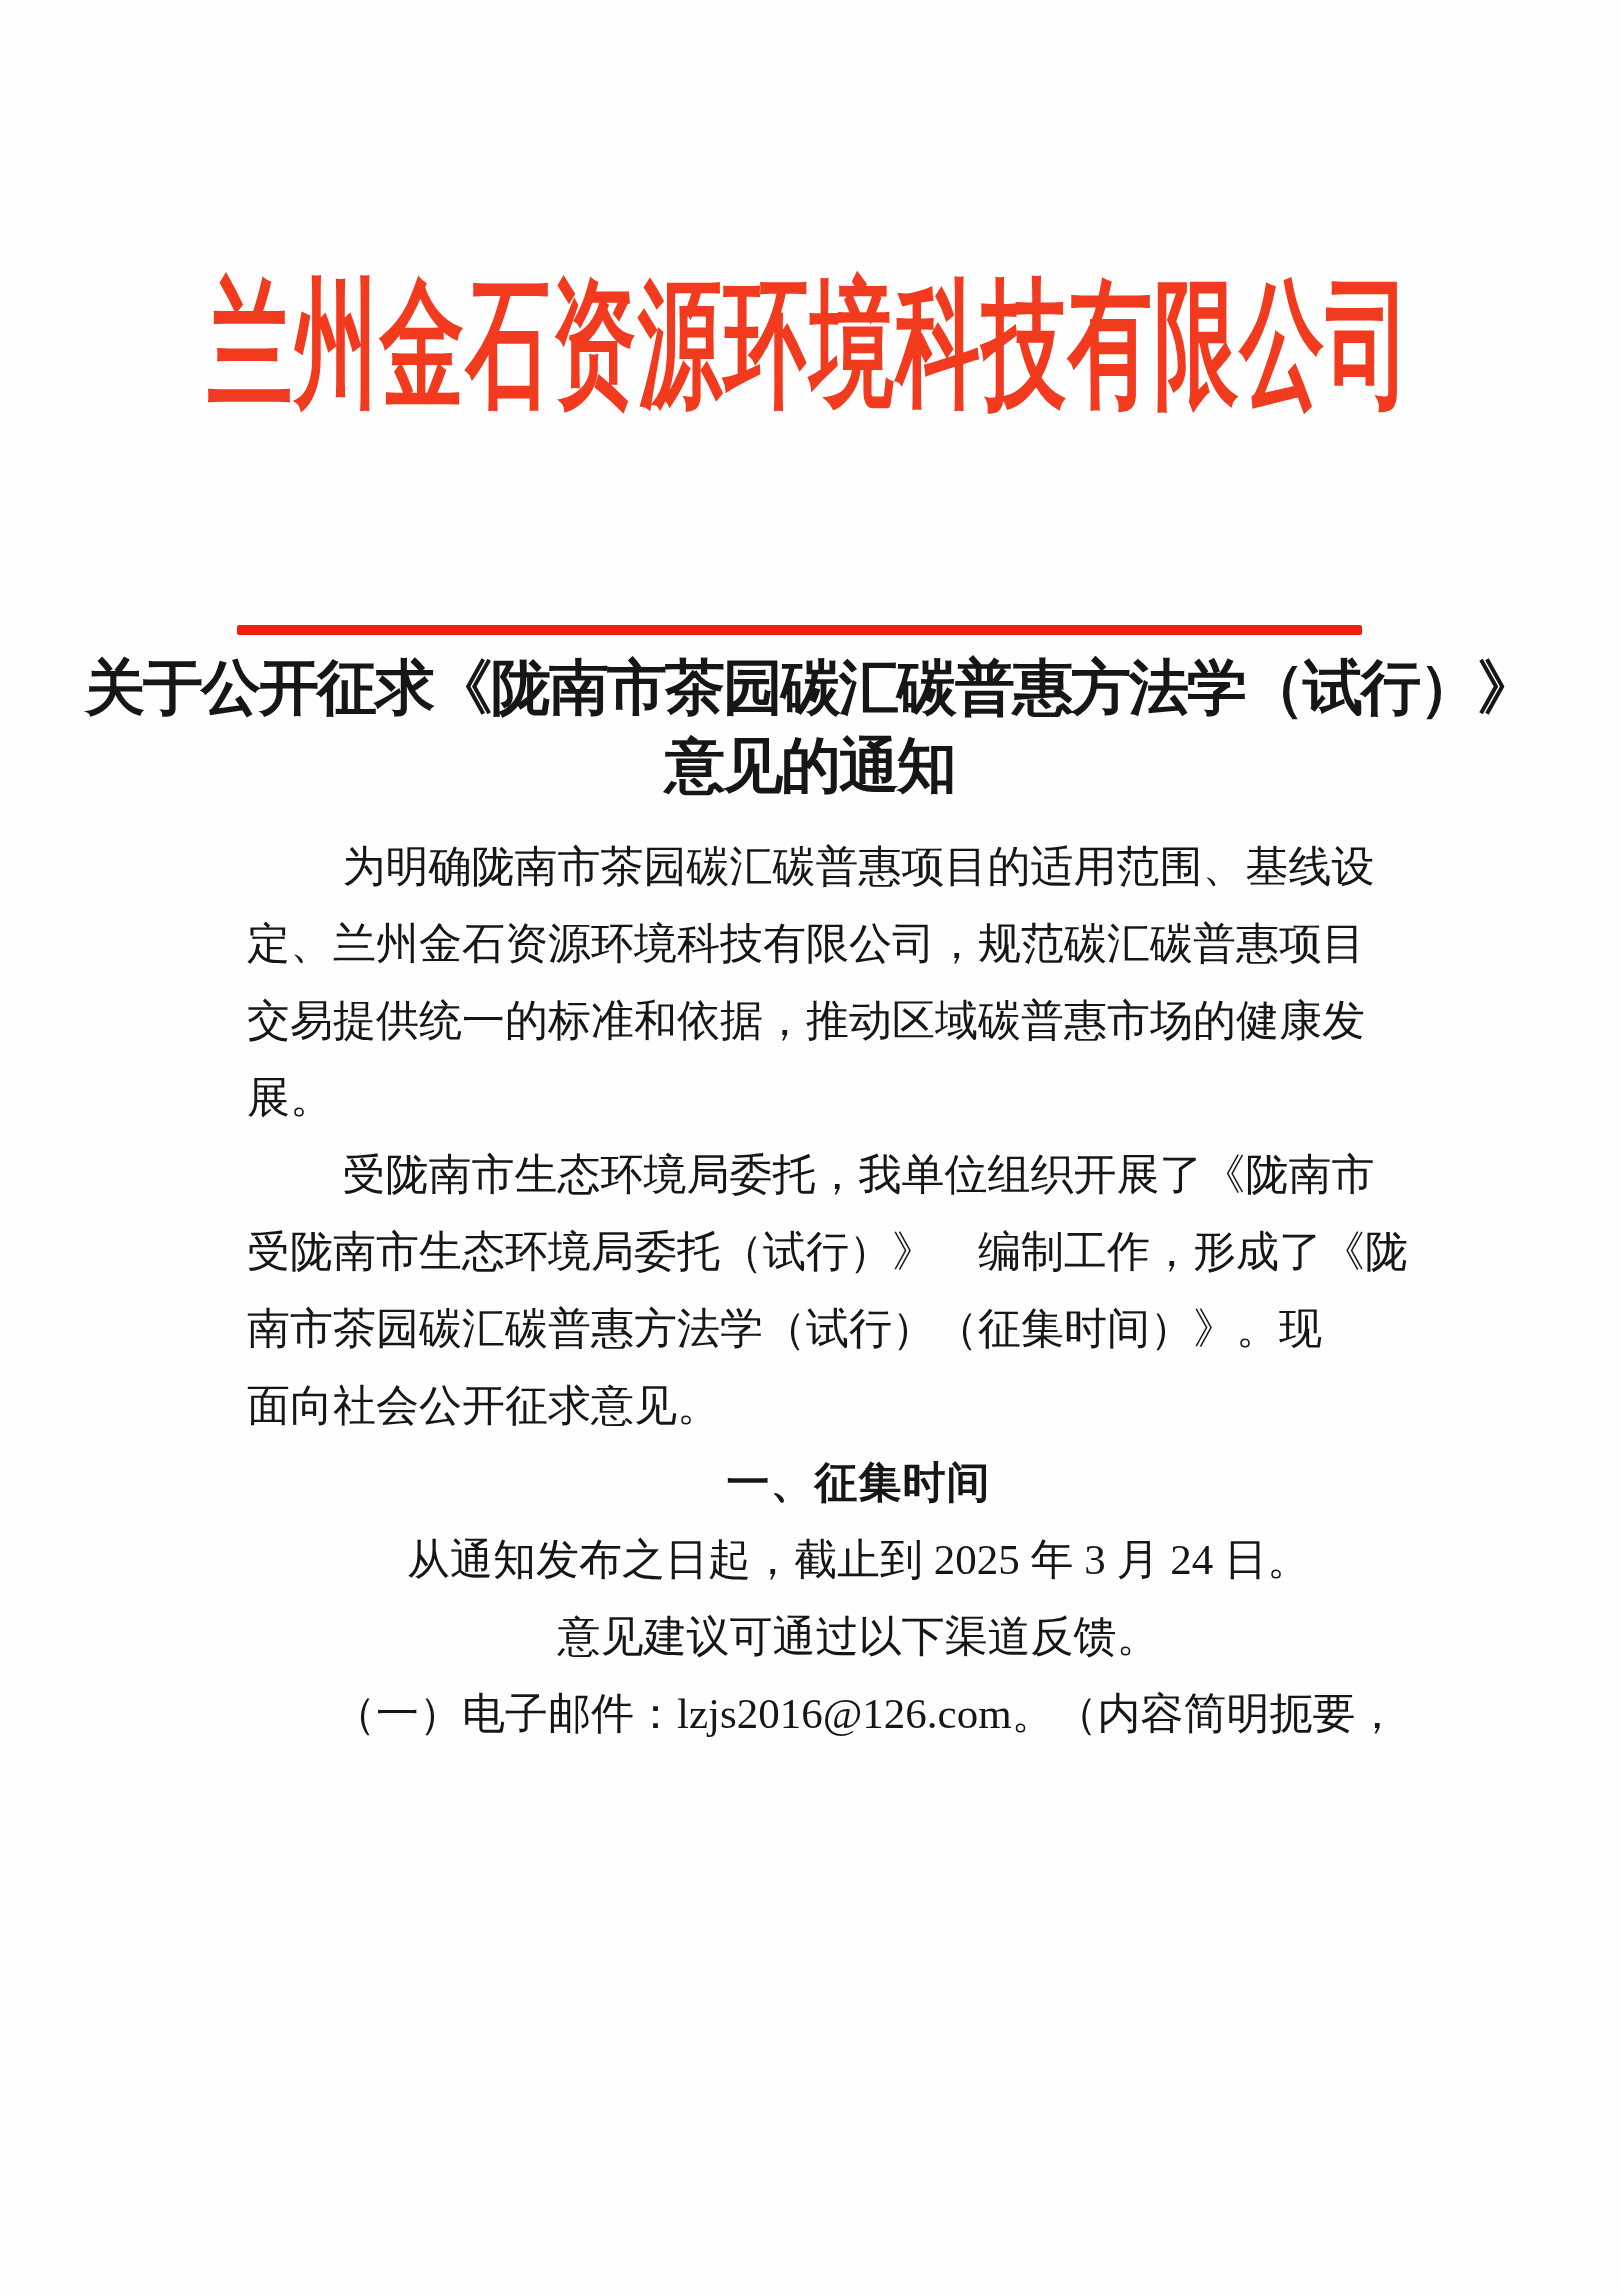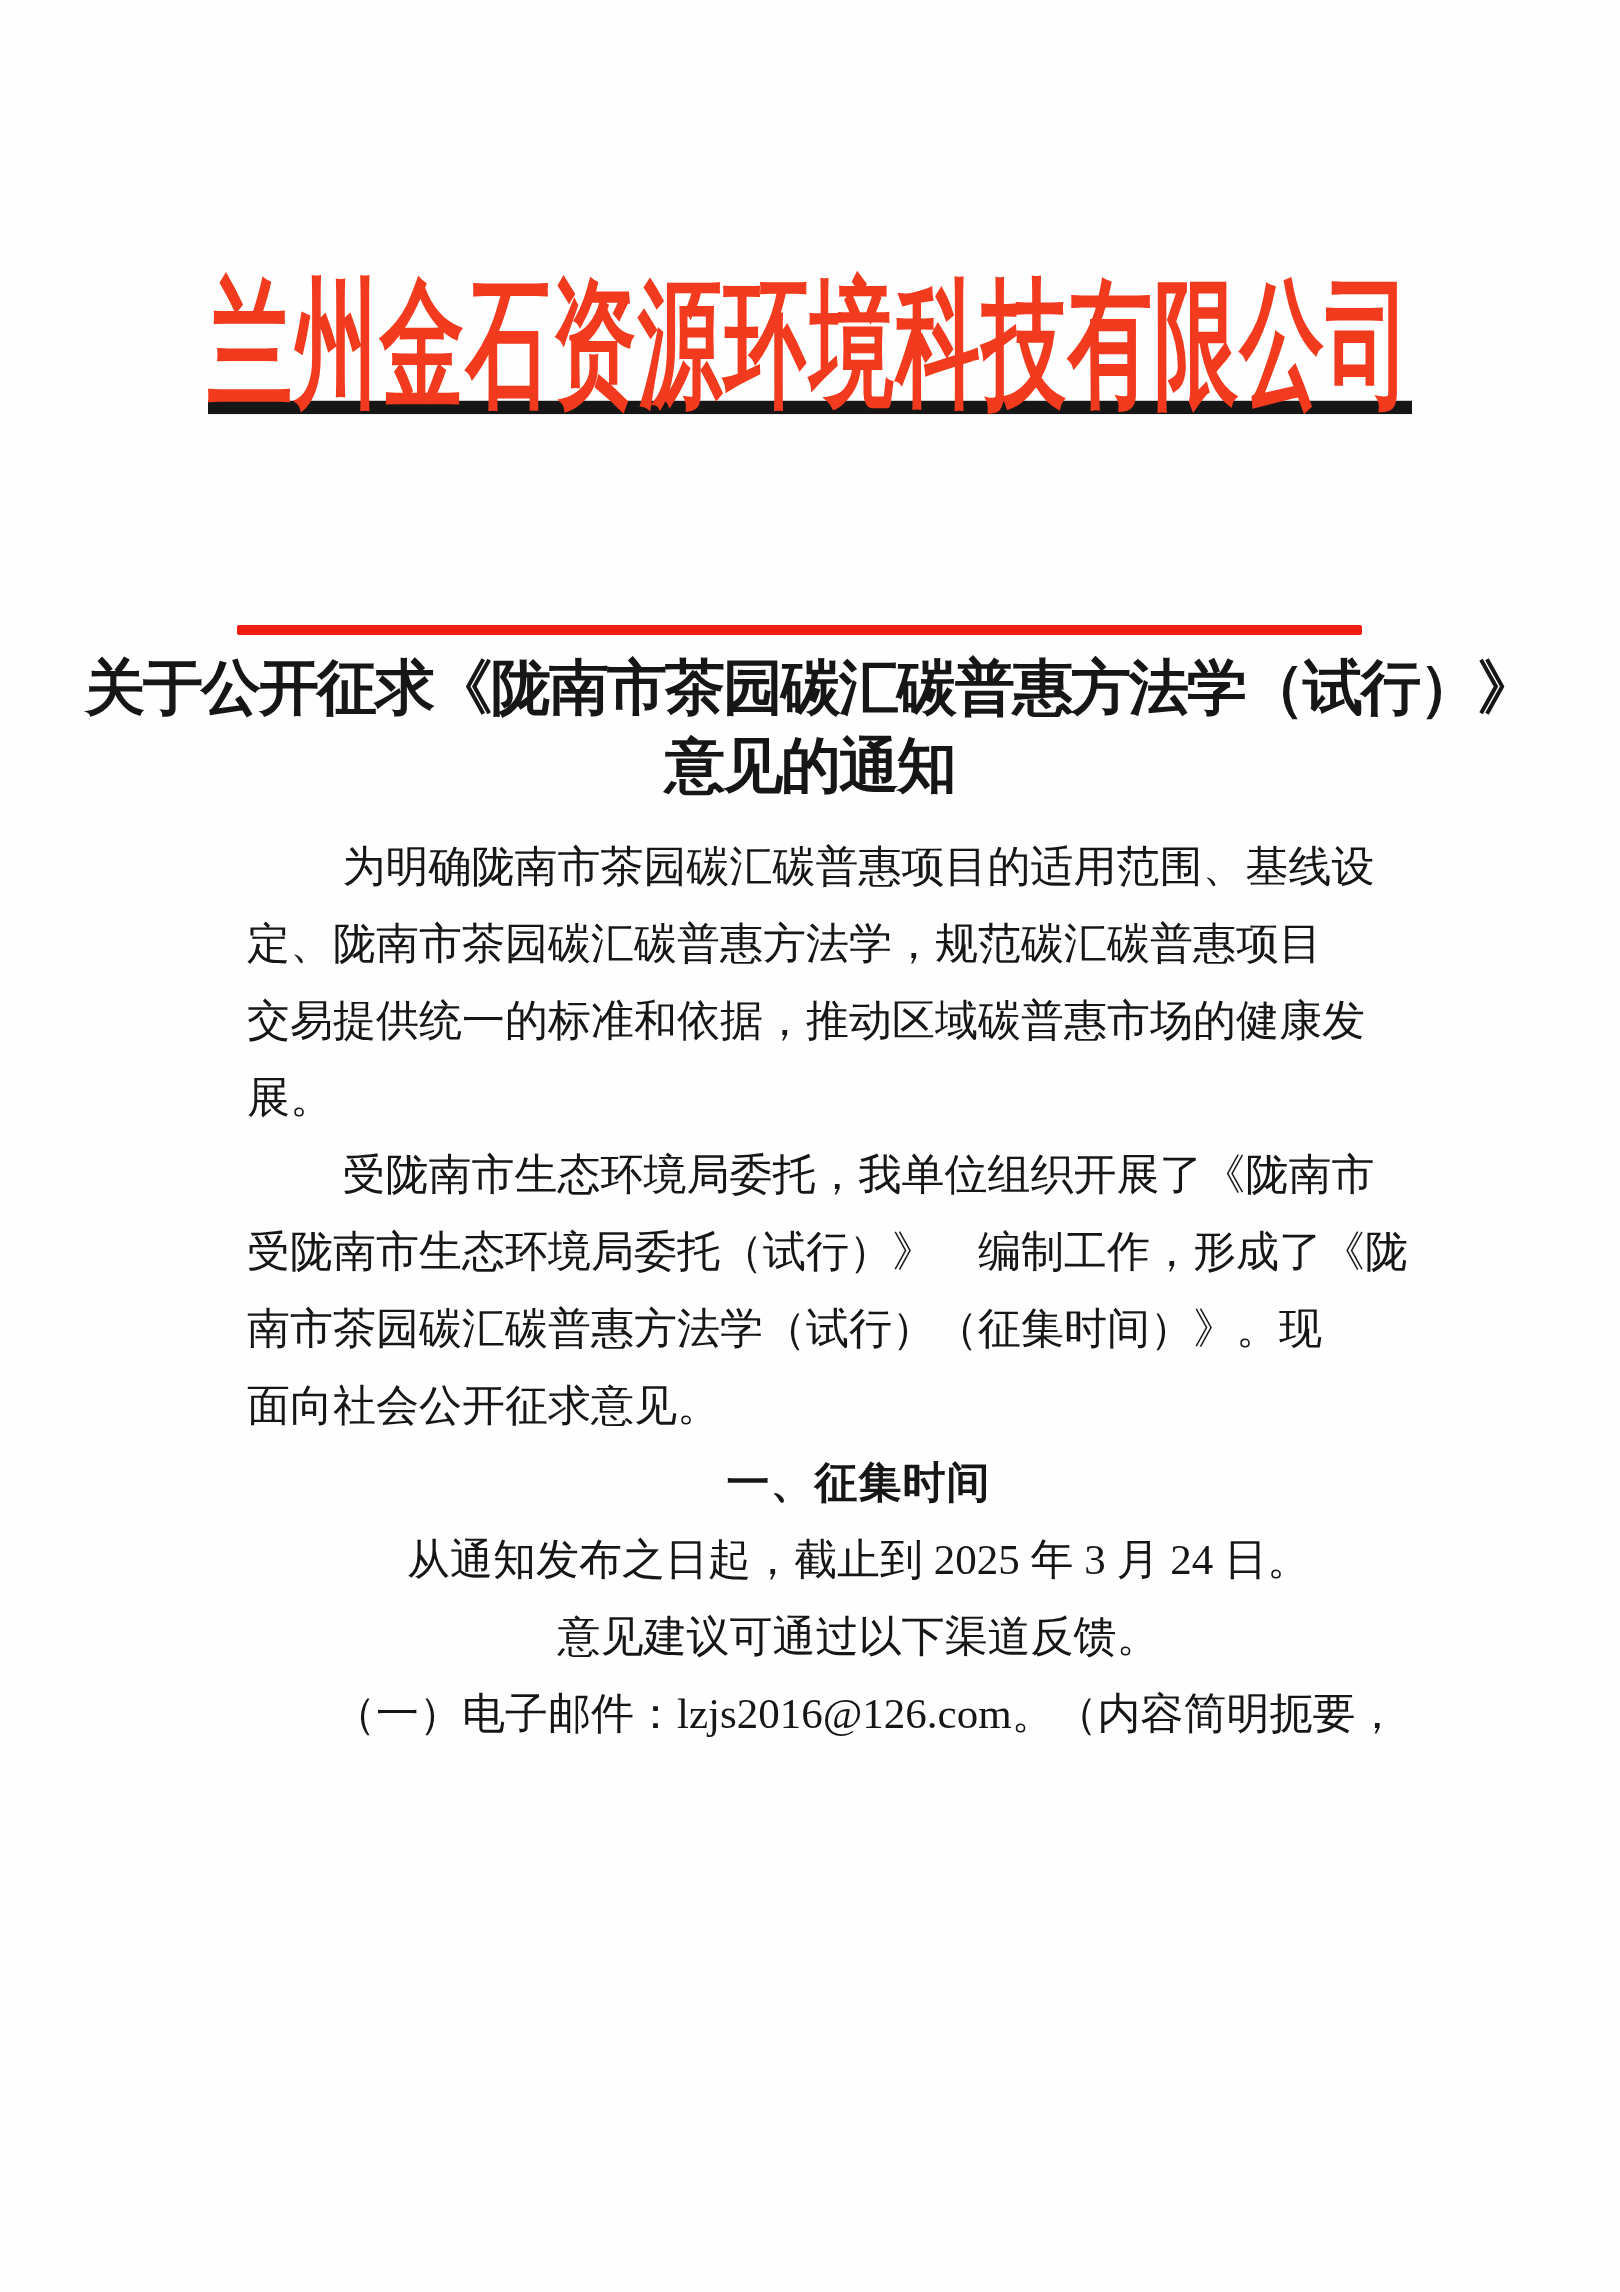--- a/index.html
+++ b/index.html
@@ -20,21 +20,20 @@
   
   .letterhead {
     position: absolute;
     top: 253px;
     left: 0;
     width: 100%;
     height: 186px;
     display: flex;
     align-items: center;
     justify-content: center;
-    text-decoration: underline;
   }
   .letterhead-text {
     display: inline-block;
     font-size: 84px;
     font-weight: 700;
     letter-spacing: 2px;
     white-space: nowrap;
     transform: scaleY(1.66);
     transform-origin: center center;
     font-family: "Liberation Serif", serif;
@@ -95,21 +94,21 @@
 
   <div class="rule" style="background: rgb(240, 30, 16);"></div>
 
   <div class="doc-title">
     <div>关于公开征求《陇南市茶园碳汇碳普惠方法学（试行）》</div>
     <div>意见的通知</div>
   </div>
 
   <div class="body-block" id="doc-body">
       <div class="line ind">为明确陇南市茶园碳汇碳普惠项目的适用范围、基线设</div>
-      <div class="line">定、陇南市茶园碳汇碳普惠方法学，规范碳汇碳普惠项目</div>
+      <div class="line">定、兰州金石资源环境科技有限公司，规范碳汇碳普惠项目</div>
       <div class="line">交易提供统一的标准和依据，推动区域碳普惠市场的健康发</div>
       <div class="line">展。</div>
       <div class="line ind">受陇南市生态环境局委托，我单位组织开展了《陇南市</div>
       <div class="line">受陇南市生态环境局委托（试行）》　编制工作，形成了《陇</div>
       <div class="line">南市茶园碳汇碳普惠方法学（试行）（征集时间）》。现</div>
       <div class="line">面向社会公开征求意见。</div>
       <div class="line heading ind">一、征集时间</div>
       <div class="line ind">从通知发布之日起，截止到 2025 年 3 月 24 日。</div>
       <div class="line ind">意见建议可通过以下渠道反馈。</div>
       <div class="line ind">（一）电子邮件：lzjs2016@126.com。（内容简明扼要，</div>

